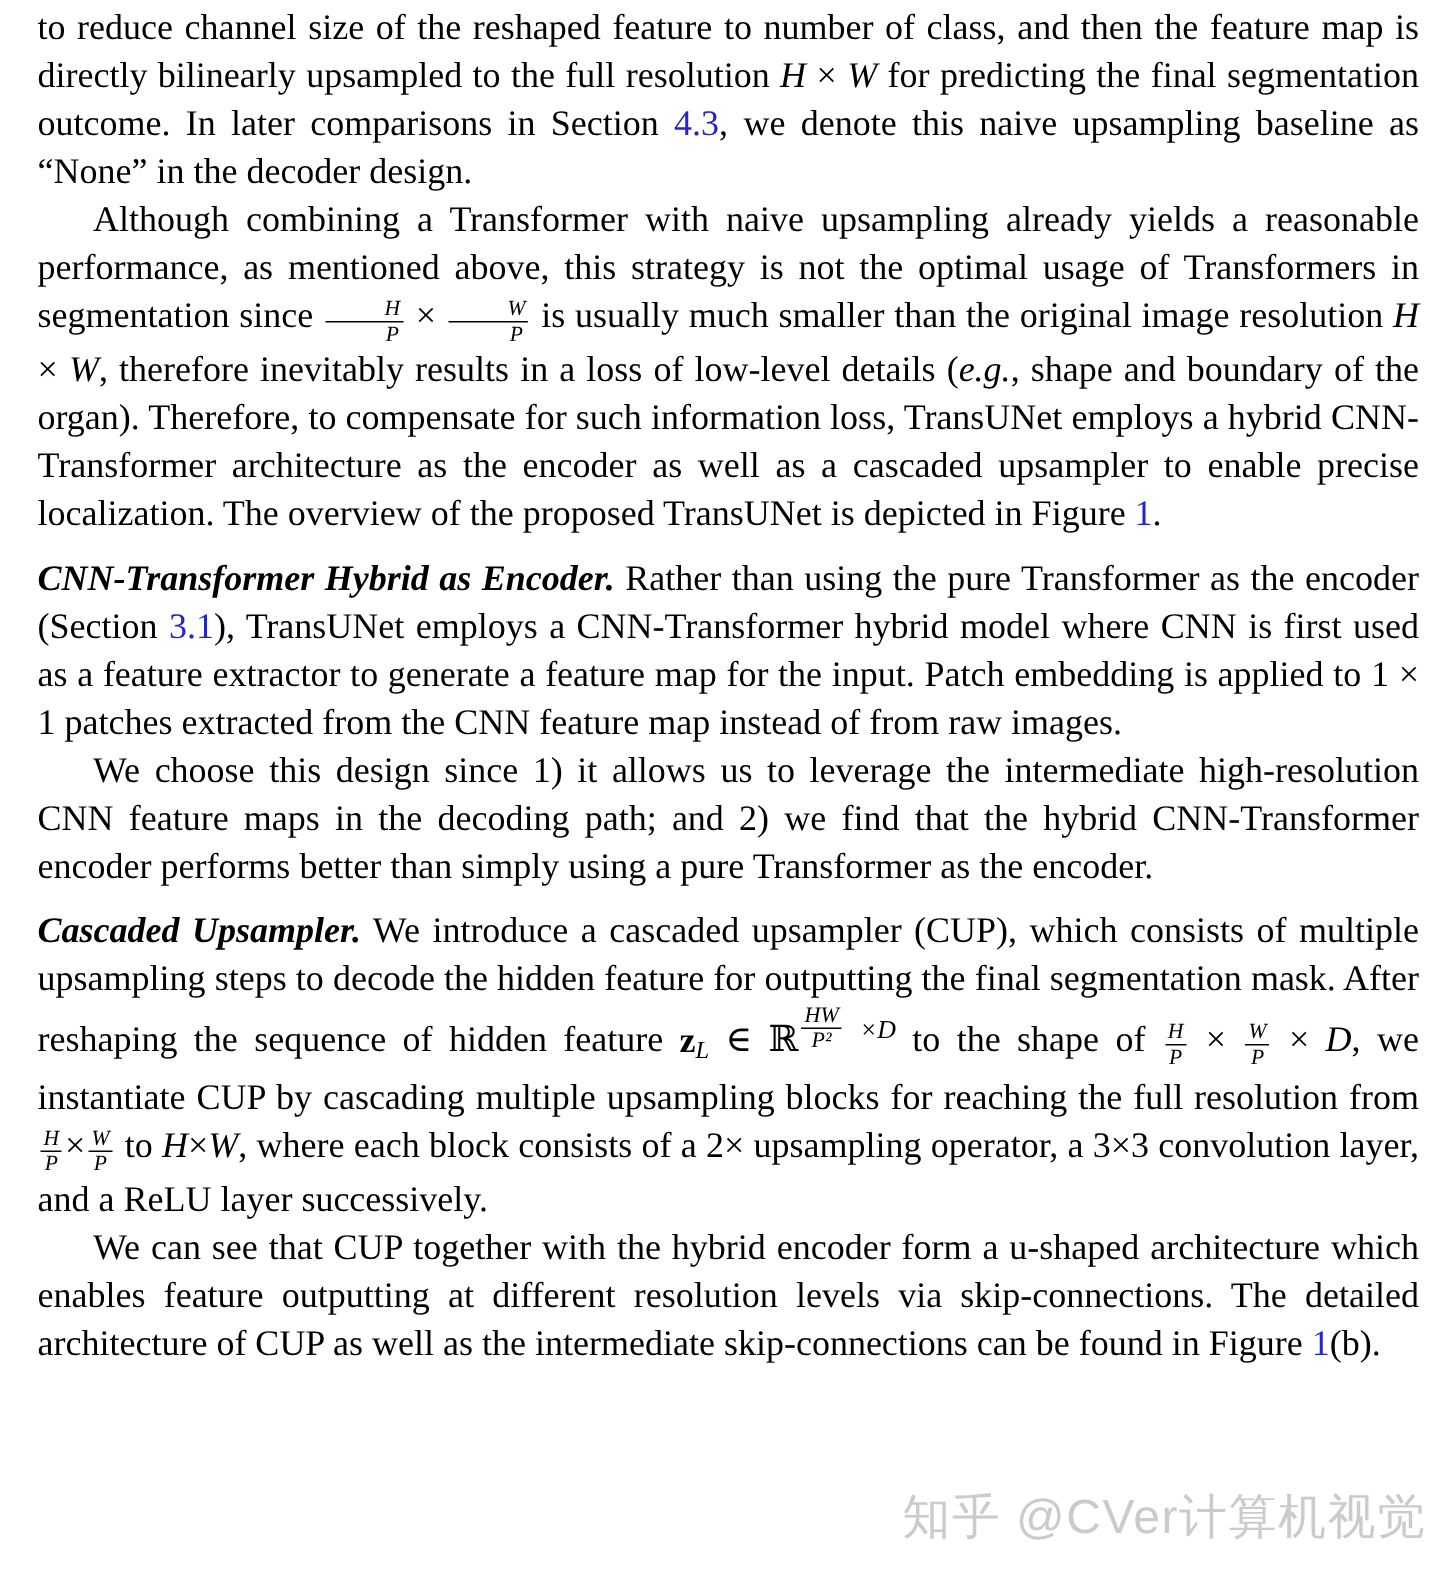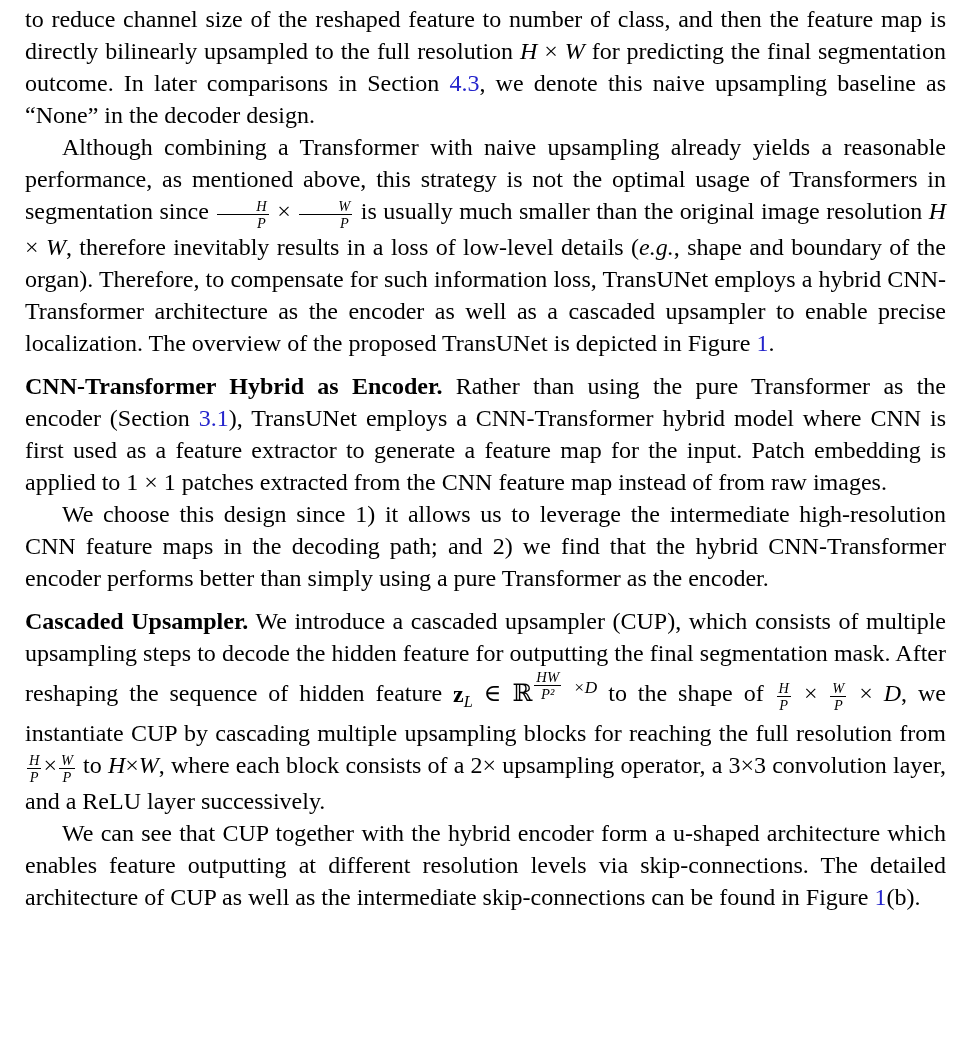--- a/index.html
+++ b/index.html
@@ -13,21 +13,21 @@
   }
   .content {
     padding:3px 11px 0 25px;
     font-size:24px;
     line-height:32px;
     text-align:justify;
   }
   .content p { margin:0; }
   .content p.indent { text-indent:37px; }
   .content p.head { margin-top:11px; }
-  .content b { font-weight:bold; }
+  .content b { font-weight:bold;font-style:italic; }
   .content i { }
   .mvar { font-style:italic; }
   a.doc-link { color:#2424cc; text-decoration:none; cursor:pointer; }
   .frac {
     display:inline-block;
     vertical-align:-0.62em;
     text-align:center;
     font-size:0.60em;
     line-height:1.12;
     margin:0 2px;
@@ -57,13 +57,14 @@
 
 <div class="page">
   <div class="content" id="doc">
       <p class=""><span>to reduce channel size of the reshaped feature to number of class, and then the feature map is directly bilinearly upsampled to the full resolution </span><span class="mvar">H</span><span> × </span><span class="mvar">W</span><span> for predicting the final segmentation outcome. In later comparisons in Section </span><a class="doc-link" href="#">4.3</a><span>, we denote this naive upsampling baseline as “None” in the decoder design.</span></p>
       <p class="indent"><span>Although combining a Transformer with naive upsampling already yields a reasonable performance, as mentioned above, this strategy is not the optimal usage of Transformers in segmentation since </span><span class="frac"><span class="num">H</span><span class="den">P</span></span><span> × </span><span class="frac"><span class="num">W</span><span class="den">P</span></span><span> is usually much smaller than the original image resolution </span><span class="mvar">H</span><span> × </span><span class="mvar">W</span><span>, therefore inevitably results in a loss of low-level details (</span><i>e.g.</i><span>, shape and boundary of the organ). Therefore, to compensate for such information loss, TransUNet employs a hybrid CNN-Transformer architecture as the encoder as well as a cascaded upsampler to enable precise localization. The overview of the proposed TransUNet is depicted in Figure </span><a class="doc-link" href="#">1</a><span>.</span></p>
       <p class=" head"><b>CNN-Transformer Hybrid as Encoder.</b><span> Rather than using the pure Transformer as the encoder (Section </span><a class="doc-link" href="#">3.1</a><span>), TransUNet employs a CNN-Transformer hybrid model where CNN is first used as a feature extractor to generate a feature map for the input. Patch embedding is applied to 1 × 1 patches extracted from the CNN feature map instead of from raw images.</span></p>
       <p class="indent"><span>We choose this design since 1) it allows us to leverage the intermediate high-resolution CNN feature maps in the decoding path; and 2) we find that the hybrid CNN-Transformer encoder performs better than simply using a pure Transformer as the encoder.</span></p>
       <p class=" head"><b>Cascaded Upsampler.</b><span> We introduce a cascaded upsampler (CUP), which consists of multiple upsampling steps to decode the hidden feature for outputting the final segmentation mask. After reshaping the sequence of hidden feature </span><span><span class="mbold">z</span><span class="msub">L</span></span><span> ∈ ℝ</span><span class="msup"><span class="frac"><span class="num">HW</span><span class="den">P²</span></span><span class="tail">×D</span></span><span> to the shape of </span><span class="frac"><span class="num">H</span><span class="den">P</span></span><span> × </span><span class="frac"><span class="num">W</span><span class="den">P</span></span><span> × </span><span class="mvar">D</span><span>, we instantiate CUP by cascading multiple upsampling blocks for reaching the full resolution from </span><span class="frac"><span class="num">H</span><span class="den">P</span></span><span>×</span><span class="frac"><span class="num">W</span><span class="den">P</span></span><span> to </span><span class="mvar">H</span><span>×</span><span class="mvar">W</span><span>, where each block consists of a 2× upsampling operator, a 3×3 convolution layer, and a ReLU layer successively.</span></p>
       <p class="indent"><span>We can see that CUP together with the hybrid encoder form a u-shaped architecture which enables feature outputting at different resolution levels via skip-connections. The detailed architecture of CUP as well as the intermediate skip-connections can be found in Figure </span><a class="doc-link" href="#">1</a><span>(b).</span></p>
     </div>
+  <div class="watermark">知乎 @CVer计算机视觉</div>
 </div>
 
 </body></html>

